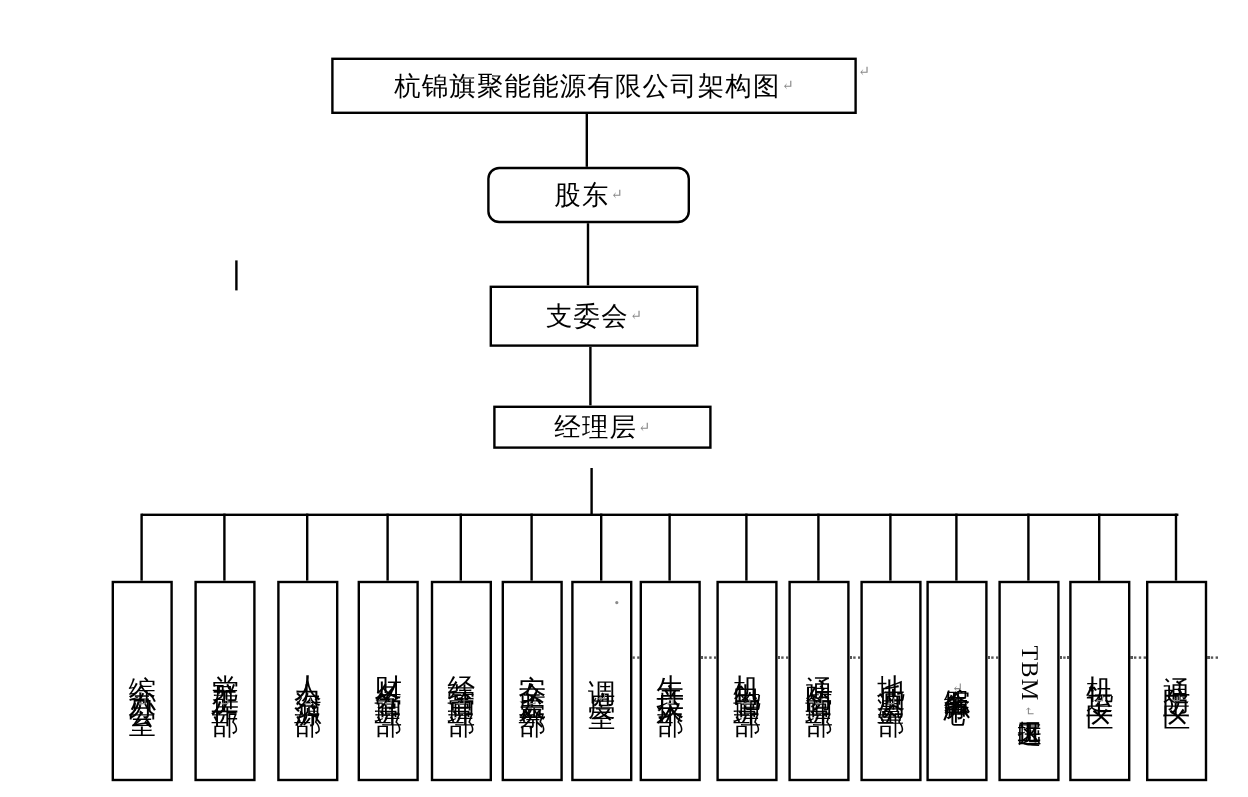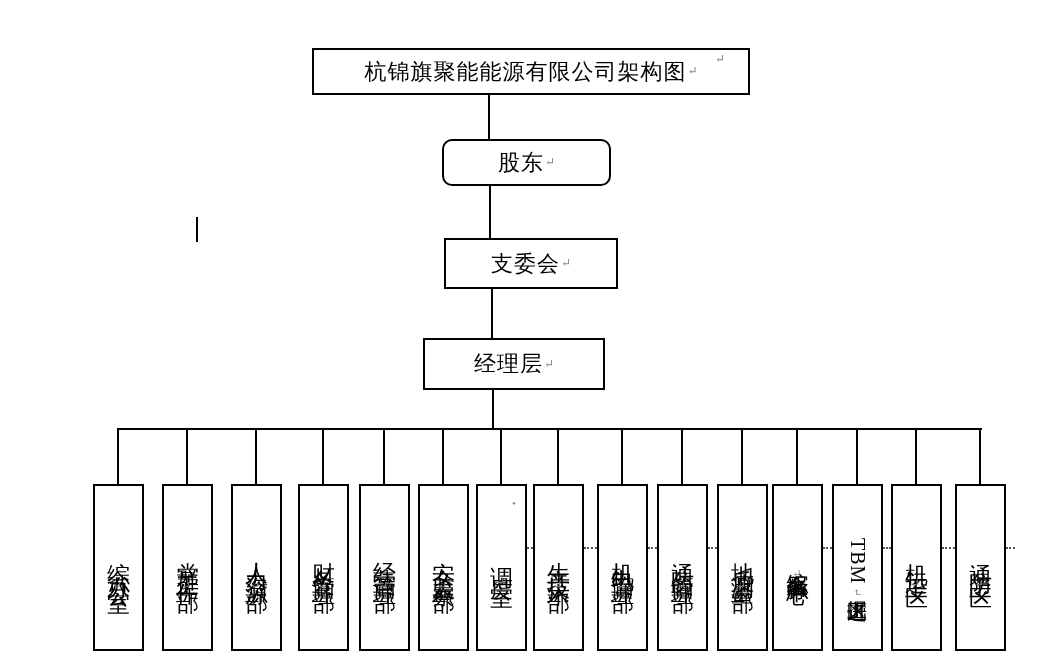--- a/index.html
+++ b/index.html
@@ -14,21 +14,21 @@
   }
   .box {
     position: absolute;
     box-sizing: border-box;
     border: 2px solid #000;
     background: #fff;
     display: flex;
     align-items: center;
     justify-content: center;
   }
-  .hbox { font-size: 22px; letter-spacing: 1px; white-space: nowrap; margin-left: 36px; }
+  .hbox { font-size: 22px; letter-spacing: 1px; white-space: nowrap; }
   .title-box { left: 276px; top: 48px; width: 438px; height: 47px; }
   .vbox { top: 484px; width: 51px; height: 167px; }
   .vlabel {
     writing-mode: vertical-rl;
     text-orientation: upright;
     font-size: 23px;
     letter-spacing: 7px;
     line-height: 1;
     white-space: nowrap;
   }
@@ -74,21 +74,21 @@
   <div class="vline" style="left:492px;top:390px;height:40px;"></div>
 
   <div class="box hbox" style="left:406px;top:139px;width:169px;height:47px;border-radius:10px;">
     <span>股东</span>
       <span class="ret">↵</span>
   </div>
   <div class="box hbox" style="left:408px;top:238px;width:174px;height:51px;">
     <span>支委会</span>
       <span class="ret">↵</span>
   </div>
-  <div class="box hbox" style="left:387px;top:338px;width:182px;height:52px;">
+  <div class="box hbox" style="left:411px;top:338px;width:182px;height:36px;">
     <span>经理层</span>
       <span class="ret">↵</span>
   </div>
 
   <div class="hline" style="left:118px;top:428px;width:864px;"></div>
 
   <div class="vline" style="left:117px;top:428px;height:56px;"></div>
   <div class="vline" style="left:186px;top:428px;height:56px;"></div>
   <div class="vline" style="left:255px;top:428px;height:56px;"></div>
   <div class="vline" style="left:322px;top:428px;height:56px;"></div>

